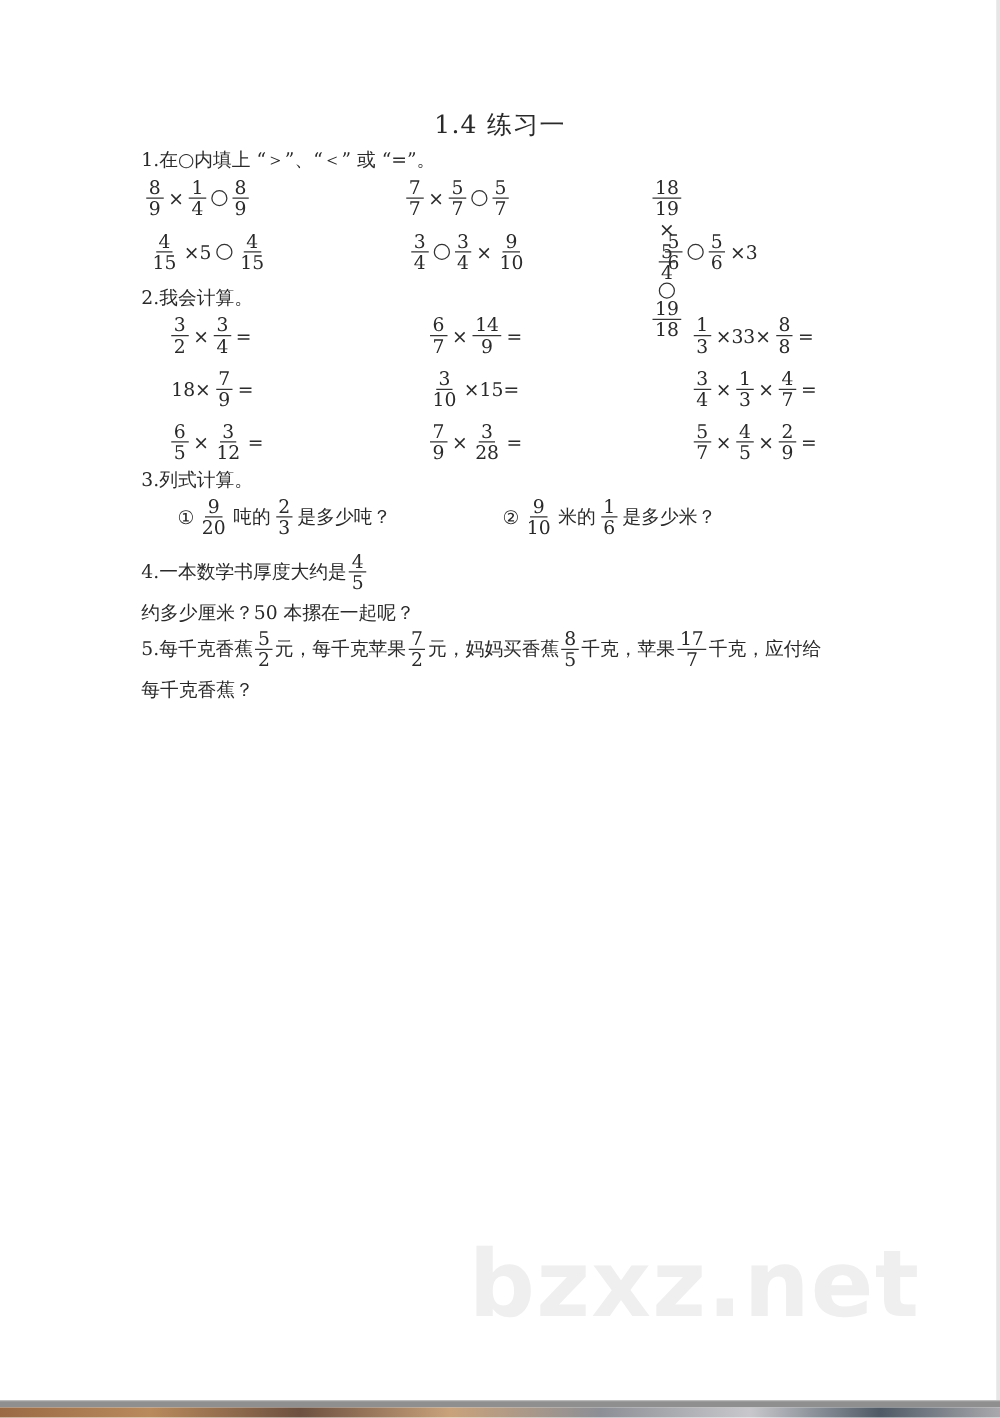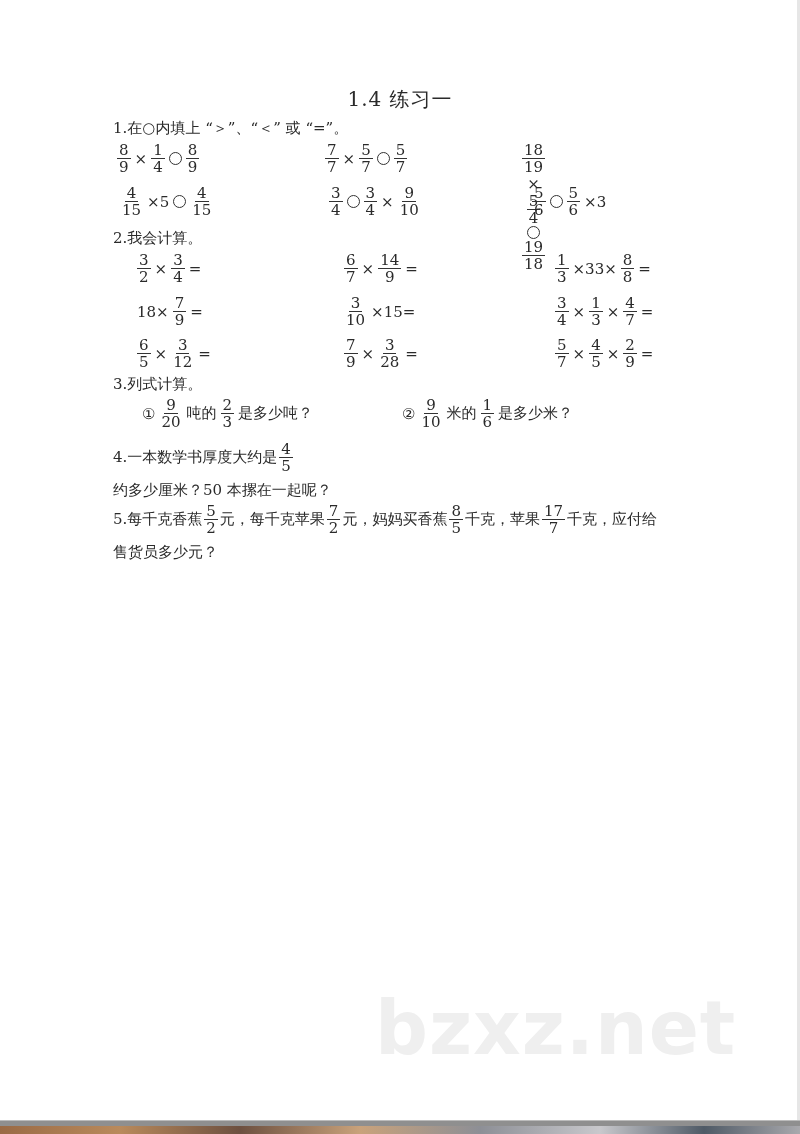--- a/index.html
+++ b/index.html
@@ -290,20 +290,20 @@
         <span class="num">8</span>
         <span class="den">5</span>
       </span>
     <span>千克，苹果</span>
     <span class="frac">
         <span class="num">17</span>
         <span class="den">7</span>
       </span>
     <span>千克，应付给</span>
   </div>
-  <div class="line" style="left:113px;top:542px;">售货员多少元？</div>
+  <div class="line" style="left:113px;top:542px;">每千克香蕉？</div>
 
   <div class="watermark">bzxz.net</div>
 </div>
 <div class="page-edge"></div>
 
 <div class="scrollbar"></div>
 <div class="photo-strip"></div>
 
 </body></html>

